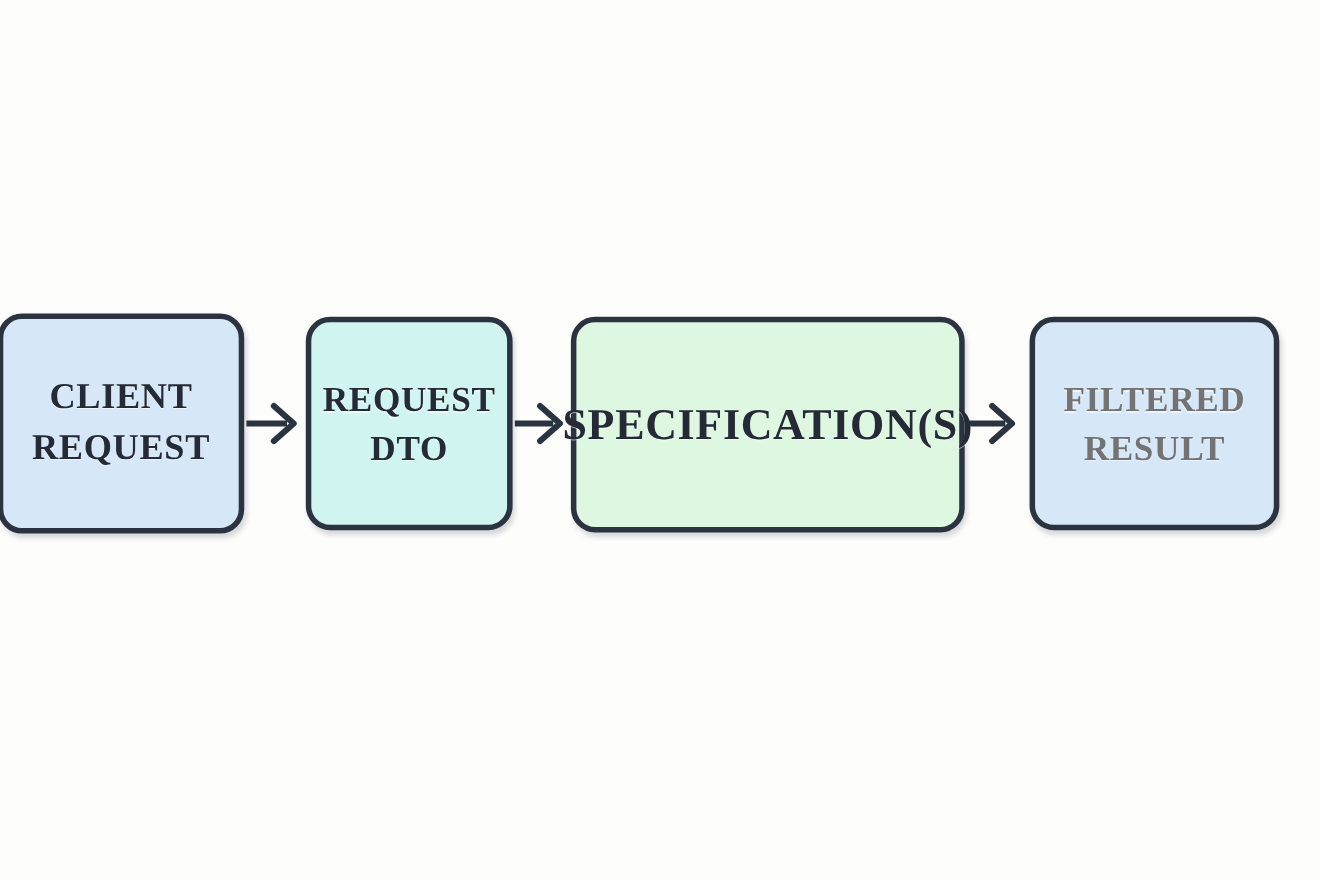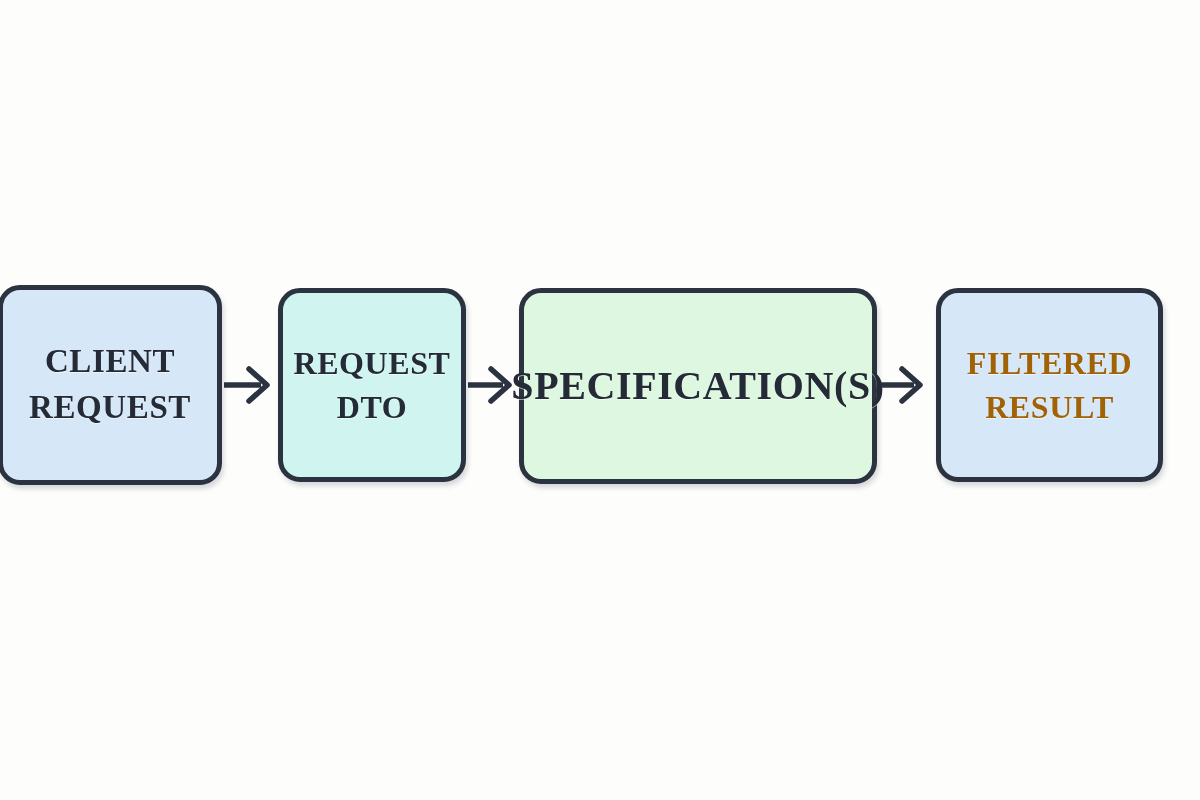--- a/index.html
+++ b/index.html
@@ -144,18 +144,18 @@
     <div class="node" id="node-1" style="background: rgb(208, 245, 240); border-color: rgb(43, 50, 64);">
       <span class="node-label" style="color: rgb(37, 43, 54);">REQUEST
 DTO</span>
     </div>
 
     <div class="node" id="node-2" style="background: rgb(221, 247, 224); border-color: rgb(43, 50, 64);">
       <span class="node-label" style="color: rgb(37, 43, 54);">SPECIFICATION(S)</span>
     </div>
 
     <div class="node" id="node-3" style="background: rgb(214, 232, 248); border-color: rgb(43, 50, 64);">
-      <span class="node-label" style="color: #a16207;">FILTERED
+      <span class="node-label" style="color: #737373;">FILTERED
 RESULT</span>
     </div>
 
   </div>
 </div>
 
 </body></html>

